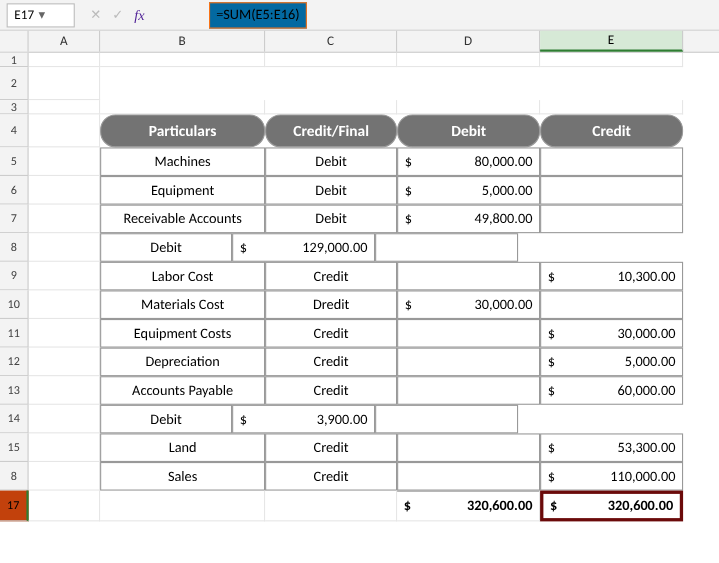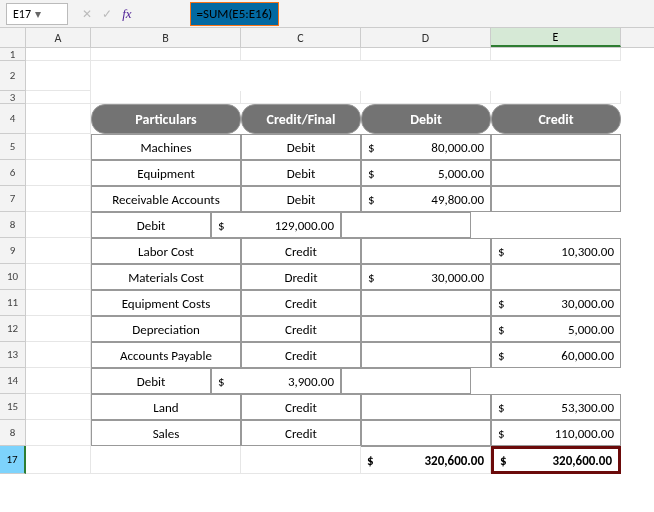--- a/index.html
+++ b/index.html
@@ -18,21 +18,21 @@
     .col-headers { display: flex; height: 20px; background: #f3f3f3; border-bottom: 1px solid #ccc; }
     .corner { width: 26px; border-right: 1px solid #ccc; }
     .col-h { border-right: 1px solid #ccc; display: flex; align-items: center; justify-content: center; color: #333; font-size: 12px; }
     .col-h.sel { background: #d6e9d6; border-bottom: 2px solid #2e7d32; color: #000; }
     .cA { width: 65px; } .cB { width: 150px; } .cC { width: 120px; } .cD { width: 130px; } .cE { width: 130px; }
     
     .rows { }
     .row { display: flex; height: 26px; }
     .row.half { height: 13px; }
     .row-h { width: 26px; border-right: 1px solid #ccc; border-bottom: 1px solid #ccc; background: #f3f3f3; display: flex; align-items: center; justify-content: center; font-size: 11px; color: #444; }
-    .row-h.sel { background: #7dd3fc; border-right: 2px solid #2e7d32; color: #000; }
+    .row-h.sel { background: #c2410c; border-right: 2px solid #2e7d32; color: #000; }
     .cell { border-right: 1px solid #e6e6e6; border-bottom: 1px solid #e6e6e6; padding: 0 6px; display: flex; align-items: center; }
     
     .title-bar { background: #c4161c; color: #fff; font-weight: bold; font-style: italic; font-size: 16px; }
     .tab-header { background: #737373; color: #fff; font-weight: bold; font-size: 14px; border-radius: 14px; }
     .tcell { border: 1px solid #999; }
     .center { justify-content: center; }
     
     .money { display: flex; justify-content: space-between; width: 100%; }
     .money .sym { }
     .money .val { }

